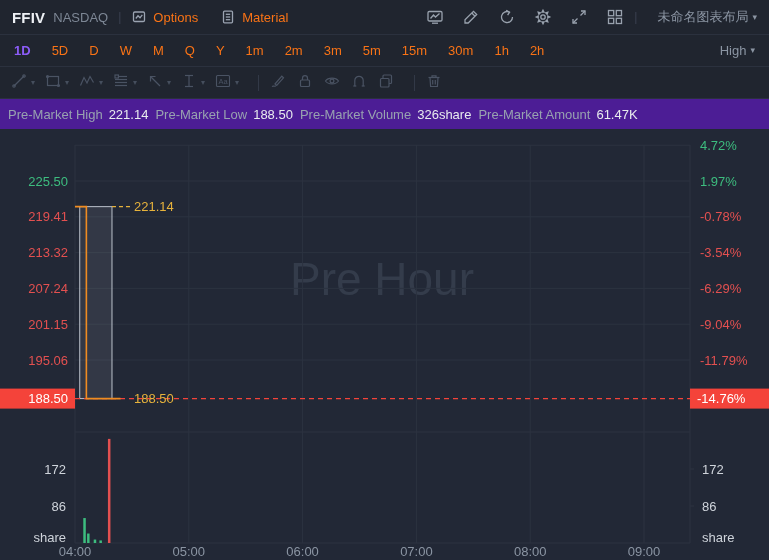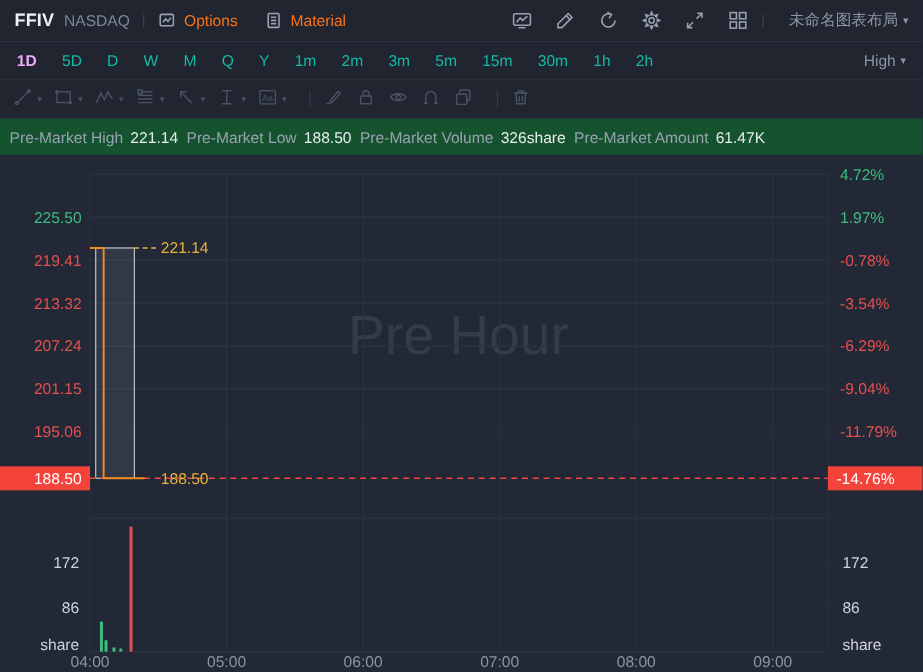--- a/index.html
+++ b/index.html
@@ -19,34 +19,34 @@
   .vsep { color:#3a4150; margin:0 10px; font-size:12px; }
   .tb-btn { display:flex; align-items:center; gap:6px; color:#f97316; cursor:pointer; margin-right:22px; }
   .tb-btn svg, .icon-btn svg { display:block; }
   .icon-btn { color:#99a2ae; margin-left:18px; cursor:pointer; display:flex; align-items:center; }
   .layout-dd { display:flex; align-items:center; gap:4px; color:#8b95a3; cursor:pointer; margin-left:10px; }
   .caret { font-size:9px; color:#8b95a3; line-height:1; }
   .tfbar {
     height:32px; display:flex; align-items:center; padding:0 14px;
     background:#20252f; border-bottom:1px solid #2b313e;
   }
-  .tf-item { color:#14b8a6; margin-right:21px; cursor:pointer; }
-  .tf-item.active { color:#f0abfc; font-weight:bold; }
+  .tf-item { color:#f97316; margin-right:21px; cursor:pointer; }
+  .tf-item.active { color:#8b5cf6; font-weight:bold; }
   .tf-spacer { flex:1; }
   .auto-dd { display:flex; align-items:center; gap:4px; color:#8b95a3; cursor:pointer; }
   .toolbar {
     height:32px; display:flex; align-items:center; padding:0 10px;
     background:#20252f; border-bottom:1px solid #2b313e; color:#4a5363;
   }
   .tool { display:flex; align-items:center; cursor:pointer; margin-right:9px; }
   .tool .tcaret { font-size:8px; color:#454e5d; margin-left:3px; }
   .tool-sep { width:1px; height:16px; background:#323947; margin:0 10px; }
   .infobar {
     height:30px; display:flex; align-items:center; padding:0 8px;
-    background:#14532d; white-space:nowrap;text-align:right;
+    background:#4c1d95; white-space:nowrap;text-align:right;
   }
   .info-pair { display:flex; align-items:baseline; margin-right:7px; }
   .info-label { color:#98a2b0; margin-right:6px; }
   .info-value { color:#e8ebee; }
   .chart-wrap { position:relative; width:769px; height:432px; background:#222836; }
   .chart-wrap svg { position:absolute; left:0; top:0; }
   text { font-family:"Liberation Sans", sans-serif; }
 </style>
 </head>
 <body>

